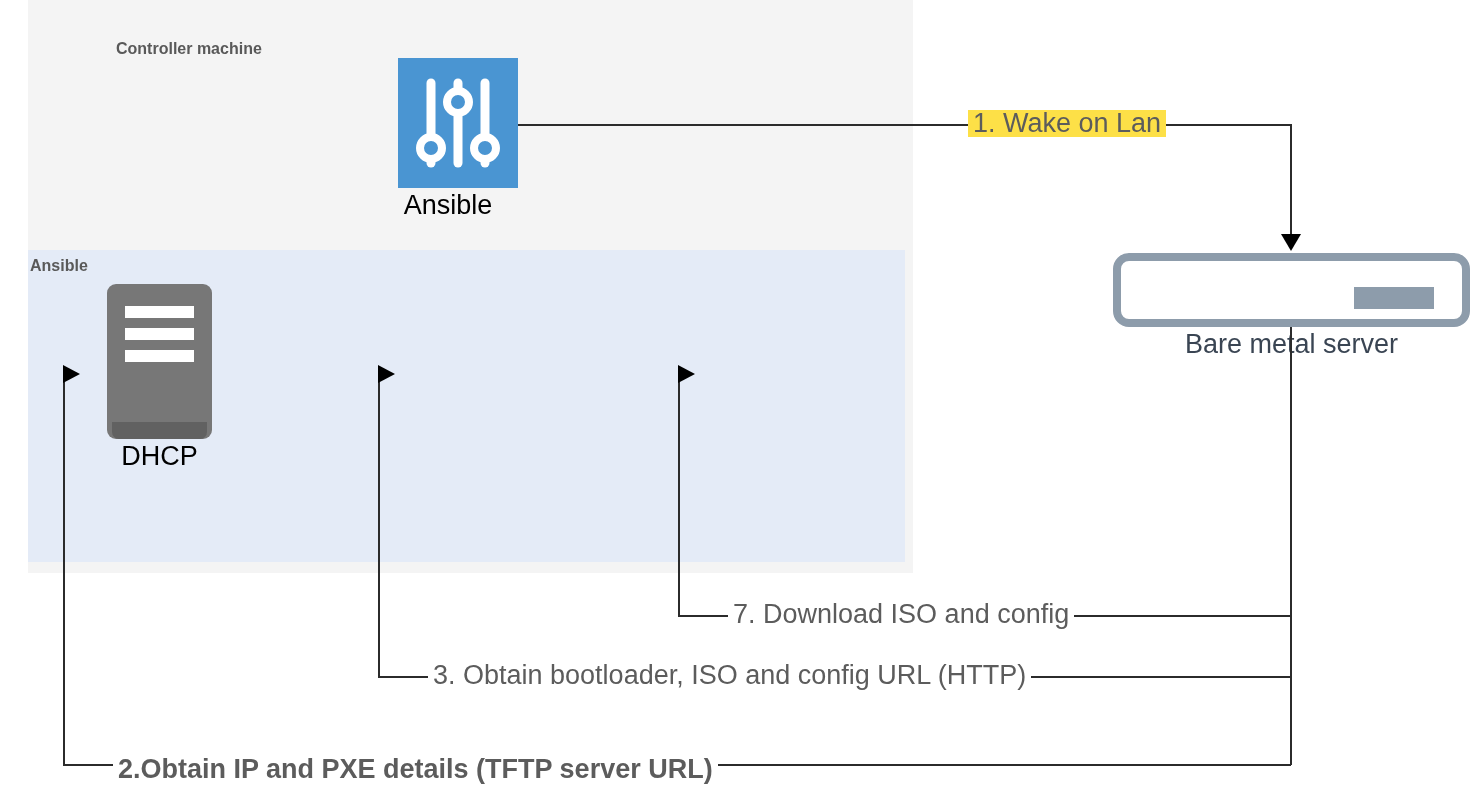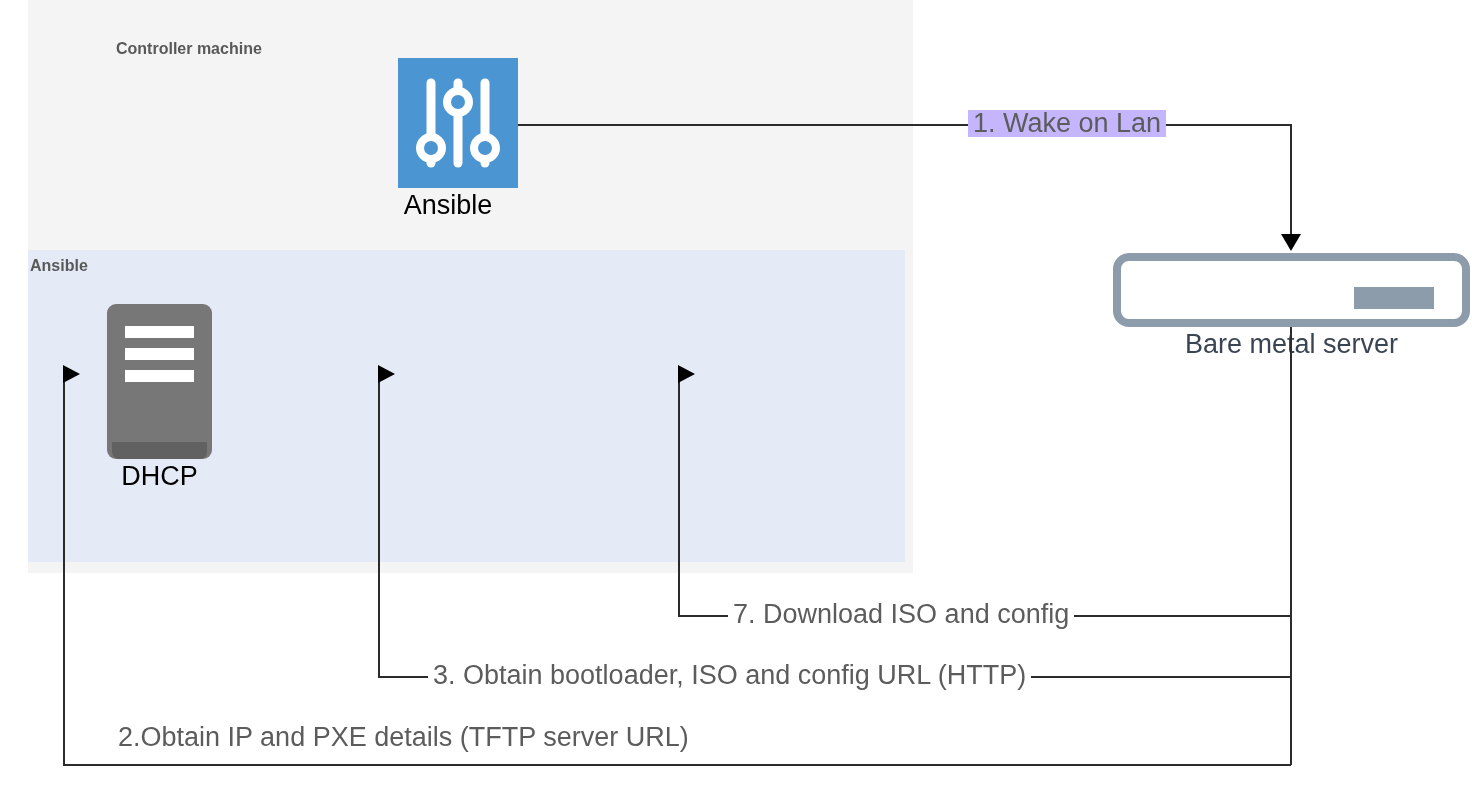--- a/index.html
+++ b/index.html
@@ -102,21 +102,21 @@
     left: 18px;
     width: 69px;
     height: 12px;
     background: #ffffff;
   }
   .server-slot.s1 { top: 22px; }
   .server-slot.s2 { top: 44px; }
   .server-slot.s3 { top: 66px; }
   .srv { width: 105px; height: 155px; }
   .srv .node-caption { top: 157px; }
-  #node-dhcp { left: 107px; top: 304px; }
+  #node-dhcp { left: 107px; top: 284px; }
   #node-tftp { left: 407px; top: 296px; }
   #node-http { left: 707px; top: 296px; }
 
   
   #node-baremetal { left: 1113px; top: 253px; width: 357px; height: 74px; }
   .bm-shell {
     position: absolute;
     left: 0; top: 0;
     width: 357px;
     height: 74px;
@@ -167,21 +167,21 @@
   
   .step-label {
     position: absolute;
     font-size: 27px;
     color: #5c5c5c;
     background: #ffffff;
     white-space: nowrap;
     padding: 0 5px;
     line-height: 1;
   }
-  #step-1-label { background: #c4b5fd; }
+  #step-1-label { background: #fde047; }
 </style>
 </head>
 <body>
 
 <div id="diagram">
 
   <div class="zone" id="zone-controller"></div>
   <div class="zone" id="zone-docker"></div>
 
   <div class="zone-label" id="label-controller">Controller machine</div>
@@ -238,15 +238,15 @@
   <div class="step-label" style="left:728px; top:601px;">7. Download ISO and config</div>
 
   <div class="line h" style="left:378px; top:676px; width:913px;"></div>
   <div class="line v" style="left:378px; top:373px; height:304px;"></div>
   <div class="arrow right" style="left:378px; top:365px;"></div>
   <div class="step-label" style="left:428px; top:662px;">3. Obtain bootloader, ISO and config URL (HTTP)</div>
 
   <div class="line h" style="left:63px; top:764px; width:1228px;"></div>
   <div class="line v" style="left:63px; top:373px; height:392px;"></div>
   <div class="arrow right" style="left:63px; top:365px;"></div>
-  <div class="step-label" style="left:113px; top:724px;">2.Obtain IP and PXE details (TFTP server URL)</div>
+  <div class="step-label" style="left:113px; top:756px;font-weight:bold;">2.Obtain IP and PXE details (TFTP server URL)</div>
 
 </div>
 
 </body></html>

